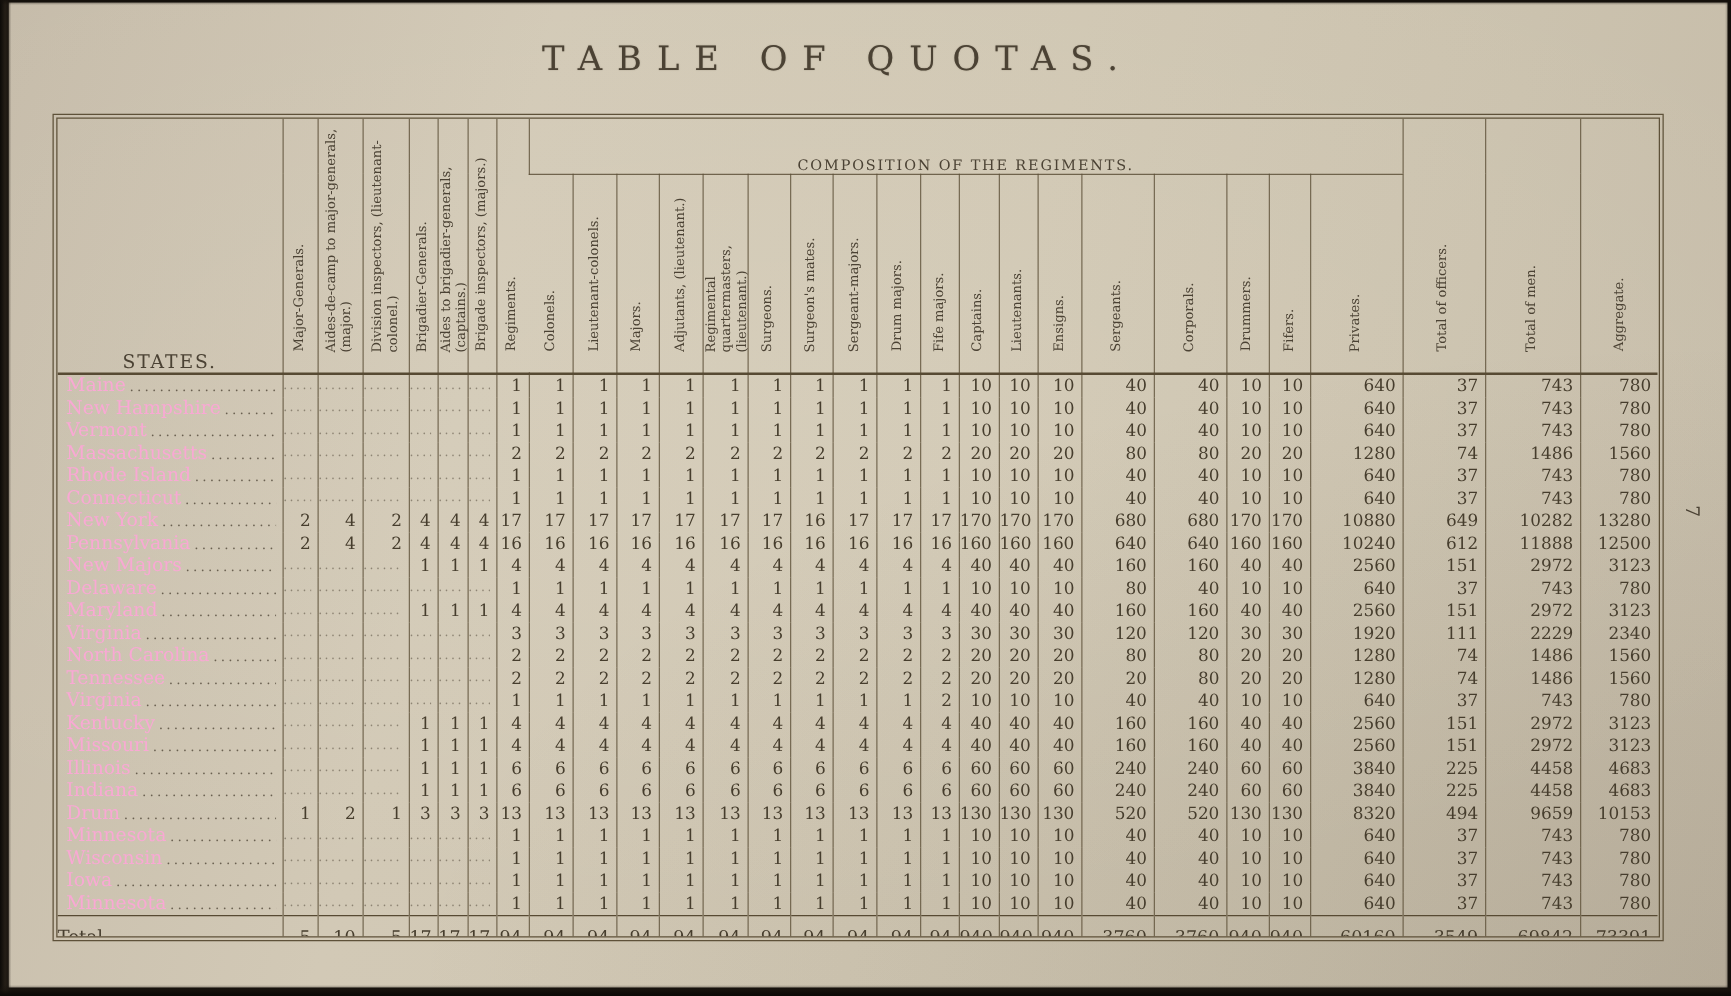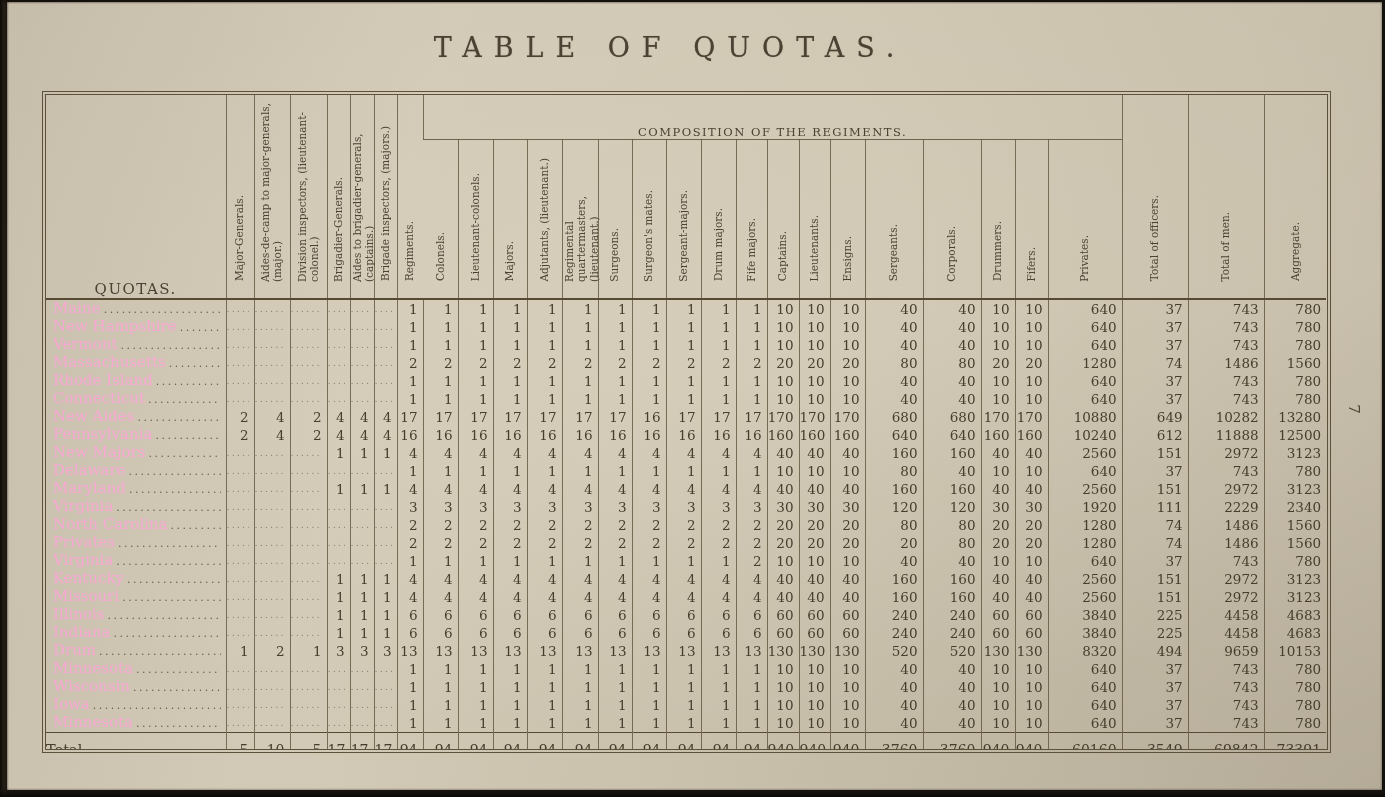--- a/index.html
+++ b/index.html
@@ -145,21 +145,21 @@
           <col style="width: 58px;">
           <col style="width: 34px;">
           <col style="width: 33px;">
           <col style="width: 74px;">
           <col style="width: 66px;">
           <col style="width: 76px;">
           <col style="width: 62px;">
         </colgroup>
         <thead>
           <tr>
-            <th rowspan="2" class="states-h">QUOTAS.</th>
+            <th rowspan="2" class="states-h">STATES.</th>
             <th rowspan="2" class="tall"><span class="vert">Major-Generals.</span></th>
             <th rowspan="2" class="tall"><span class="vert">Aides-de-camp to major-generals, (major.)</span></th>
             <th rowspan="2" class="tall"><span class="vert">Division inspectors, (lieutenant-colonel.)</span></th>
             <th rowspan="2" class="tall"><span class="vert">Brigadier-Generals.</span></th>
             <th rowspan="2" class="tall"><span class="vert">Aides to brigadier-generals, (captains.)</span></th>
             <th rowspan="2" class="tall"><span class="vert">Brigade inspectors, (majors.)</span></th>
             <th rowspan="2" class="tall"><span class="vert">Regiments.</span></th>
             <th colspan="18" class="comp-h">COMPOSITION OF THE REGIMENTS.</th>
             <th rowspan="2" class="tall"><span class="vert">Total of officers.</span></th>
             <th rowspan="2" class="tall"><span class="vert">Total of men.</span></th>
@@ -471,21 +471,21 @@
             <td>10</td>
             <td>10</td>
             <td>640</td>
             <td>37</td>
             <td>743</td>
             <td>780</td>
           </tr>
           <tr>
             <td class="state-cell">
               <div class="state-flex">
-                <span class="state-name">New Aides</span>
+                <span class="state-name">New York</span>
                 <span class="leader-dots">............................................................</span>
               </div>
             </td>
             <td>2</td>
             <td>4</td>
             <td>2</td>
             <td>4</td>
             <td>4</td>
             <td>4</td>
             <td>17</td>
@@ -771,21 +771,21 @@
             <td>20</td>
             <td>20</td>
             <td>1280</td>
             <td>74</td>
             <td>1486</td>
             <td>1560</td>
           </tr>
           <tr>
             <td class="state-cell">
               <div class="state-flex">
-                <span class="state-name">Privates</span>
+                <span class="state-name">Tennessee</span>
                 <span class="leader-dots">............................................................</span>
               </div>
             </td>
             <td>
               <span class="empty-dots">......</span>
             </td>
             <td>
               <span class="empty-dots">......</span>
             </td>
             <td>

